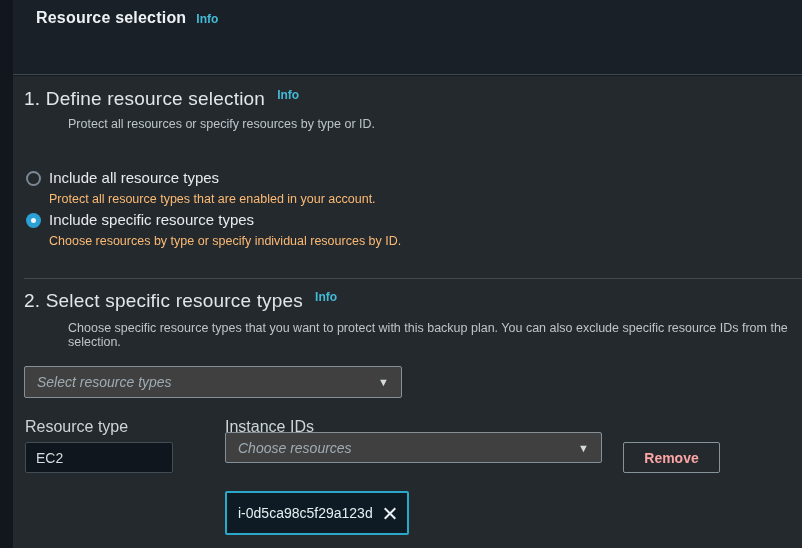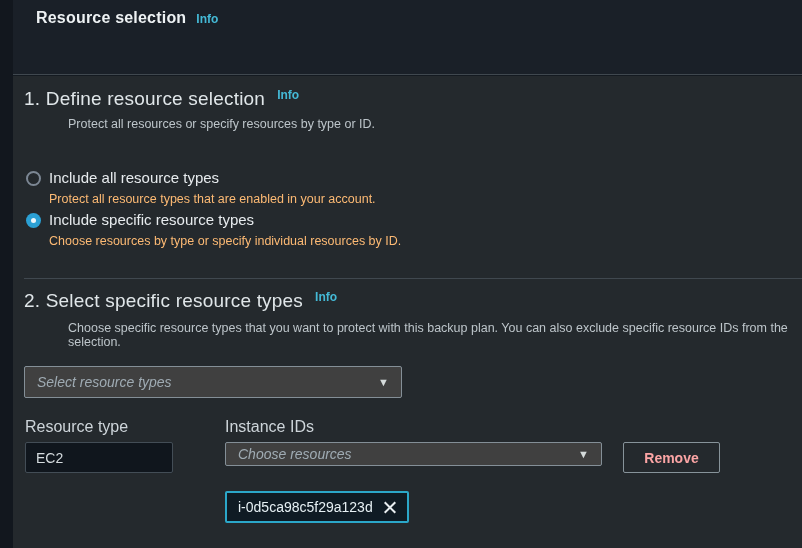--- a/index.html
+++ b/index.html
@@ -64,31 +64,31 @@
   .field-label { font-size:16px; color:#ced5da; }
   .lbl-rtype { left:12px; top:342px; }
   .lbl-ids  { left:212px; top:342px; }
 
   .input-box {
     left:12px; top:366px; width:148px; height:31px;
     background:#10161d; border:1px solid #434d56; border-radius:2px;
     display:flex; align-items:center; padding:0 10px;
     font-size:14px; color:#d5dbde;
   }
-  .select-resources { left:212px; top:366px; width:377px; height:24px; }
+  .select-resources { left:212px; top:356px; width:377px; height:31px; }
 
   .remove-btn {
     left:610px; top:366px; width:97px; height:31px;
     background:transparent; border:1px solid #87939a; border-radius:2px;
     font-family:"Liberation Sans", sans-serif;
     font-size:14px; font-weight:bold; color:#fca5a5; cursor:pointer;
   }
 
   .token {
-    left:212px; top:415px; height:32px;
+    left:212px; top:415px; height:44px;
     display:inline-flex; align-items:center; gap:10px;
     background:#0f1b24; border:2px solid #2ba7c9; border-radius:2px;
     padding:0 10px 0 11px;
   }
   .token-text { font-size:14px; color:#e6f0f4; }
   .token-x {
     width:14px; height:14px; cursor:pointer; display:inline-block;
     position:relative;
   }
   .token-x::before, .token-x::after {

